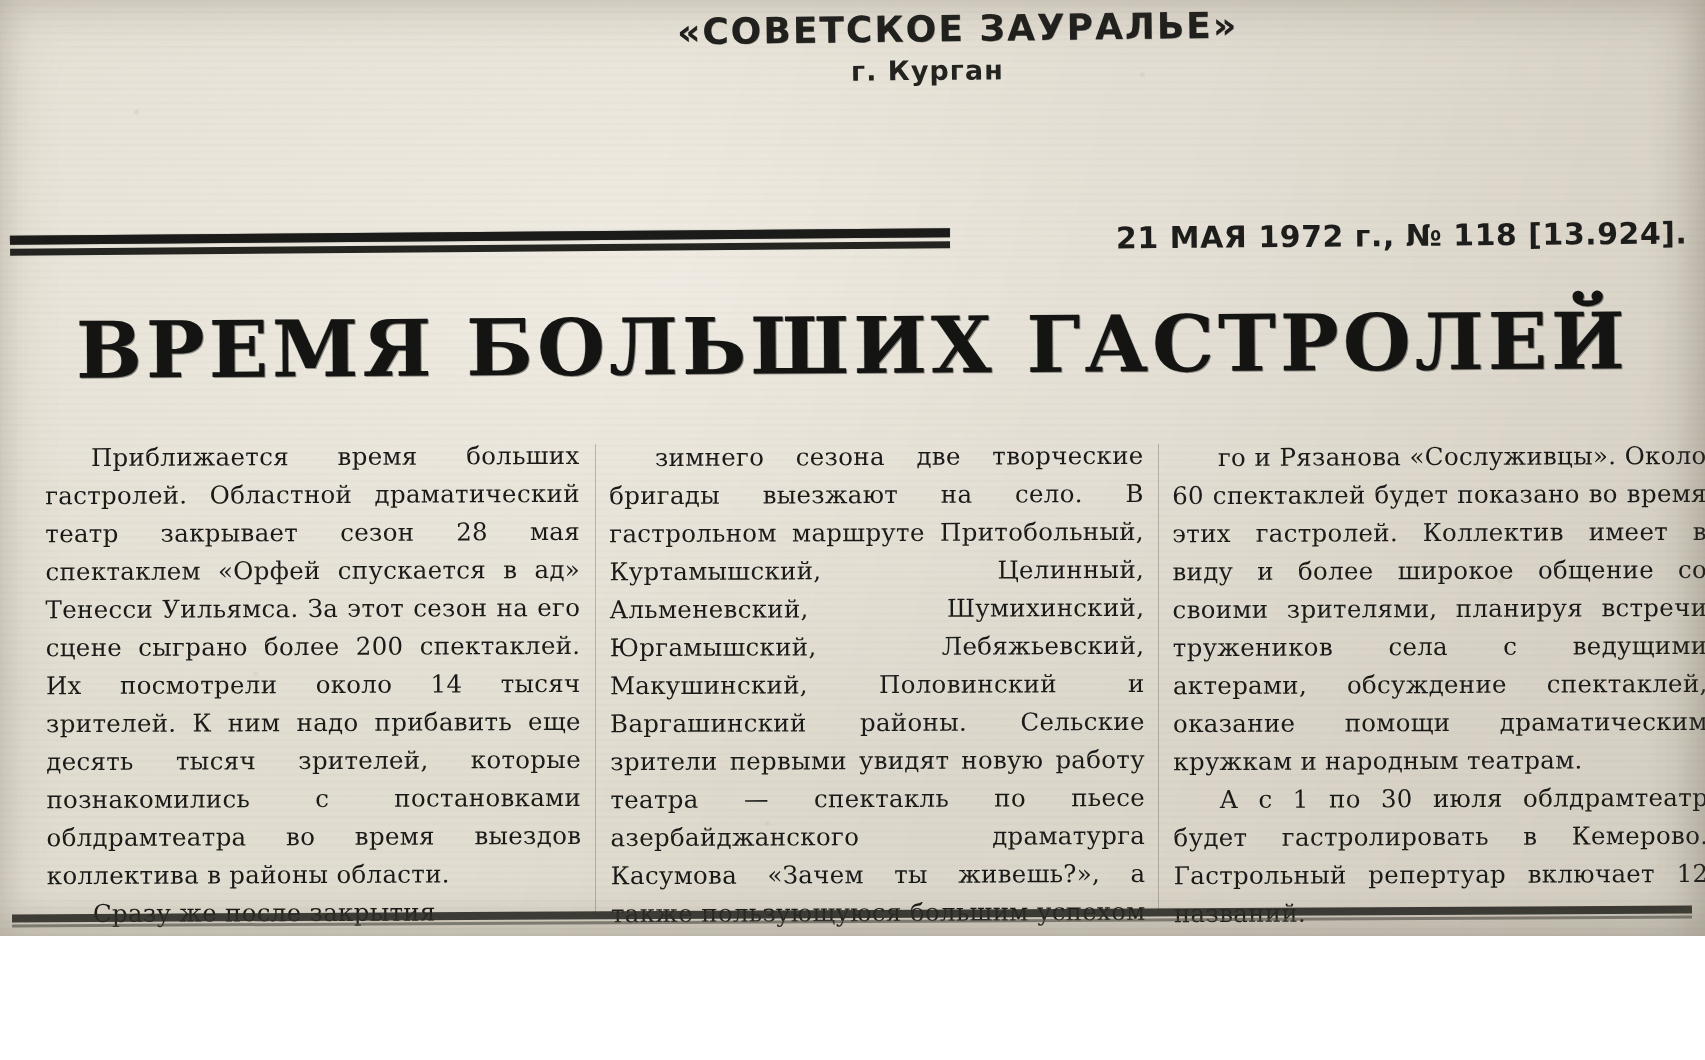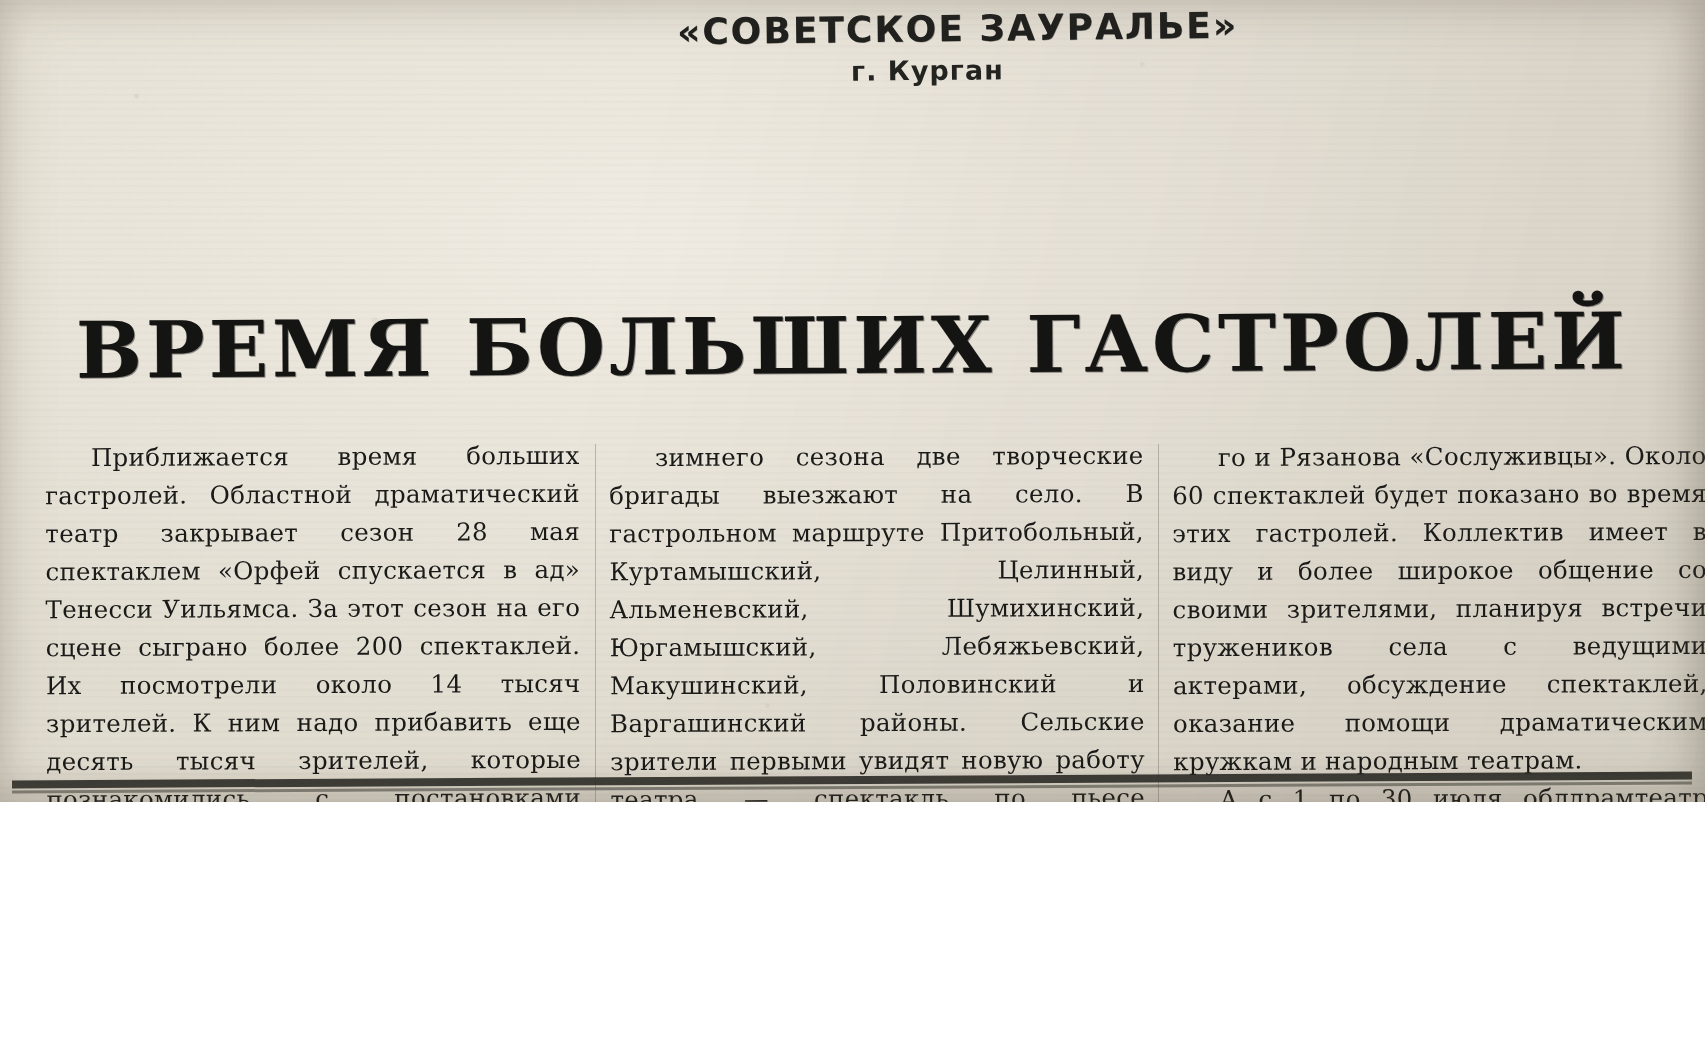--- a/index.html
+++ b/index.html
@@ -11,21 +11,21 @@
     width: 1705px;
     height: 1060px;
     overflow: hidden;
     font-family: "Liberation Serif", serif;
   }
 
   
   #clipping {
     position: relative;
     width: 1705px;
-    height: 802px;
+    height: 936px;
     background:
       radial-gradient(ellipse 1200px 500px at 40% 30%, #f0ece3 0%, #e9e4d9 55%, #e2ddd1 100%);
     background-color: #eae5da;
     overflow: hidden;
   }
 
   
   #clipping::before {
     content: "";
     position: absolute;
@@ -215,20 +215,27 @@
 <body>
 
 <div id="clipping">
 
   <div class="masthead layer">
     <div class="paper-name">«СОВЕТСКОЕ ЗАУРАЛЬЕ»</div>
     <br>
     <div class="paper-city">г. Курган</div>
   </div>
 
+  <div class="rule-row layer">
+    <div class="rule-bars">
+      <div class="bar-thick"></div>
+      <div class="bar-thin"></div>
+    </div>
+    <div class="issue-line">21 МАЯ 1972 г., № 118 [13.924].</div>
+  </div>
 
   <div class="headline layer">ВРЕМЯ БОЛЬШИХ ГАСТРОЛЕЙ</div>
 
   <div class="columns layer">
 
     <div class="col">
       <p>Приближается время больших гастролей. Областной драматический театр закрывает сезон 28 мая спектаклем «Орфей спускается в ад» Тенесси Уильямса. За этот сезон на его сцене сыграно более 200 спектаклей. Их посмотрели около 14 тысяч зрителей. К ним надо прибавить еще десять тысяч зрителей, которые познакомились с постановками облдрамтеатра во время выездов коллектива в районы области.</p>
       <p>Сразу же после закрытия</p>
     </div>
 

